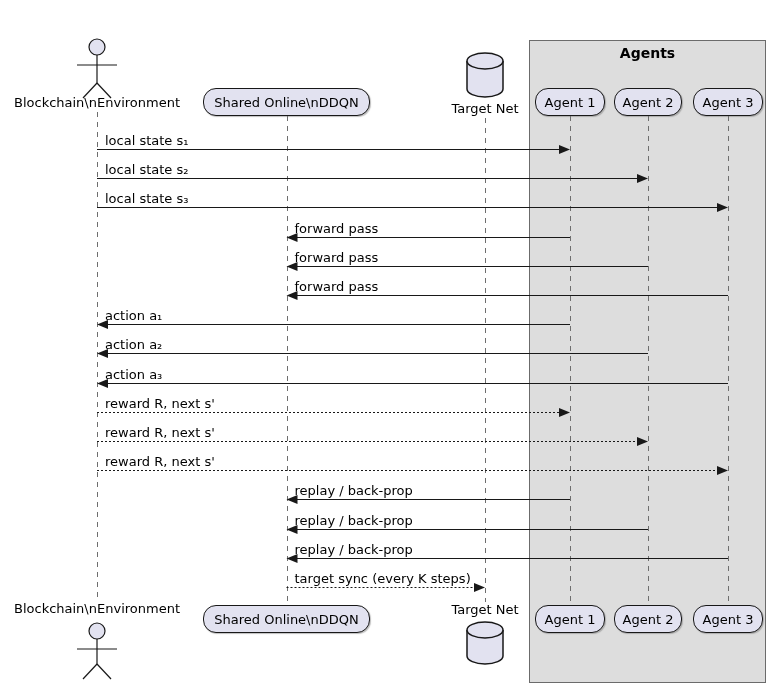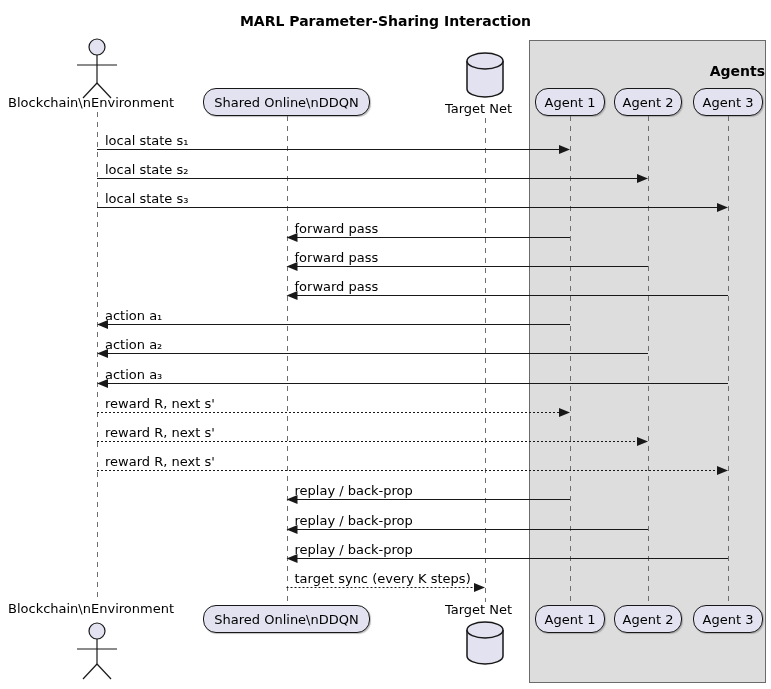--- a/index.html
+++ b/index.html
@@ -8,31 +8,31 @@
     font-family:"DejaVu Sans", sans-serif; color:#000; background:#fff;
   }
   .title {
     position:absolute; left:0; top:13px; width:771px; text-align:center;
     font-size:14px; font-weight:bold; z-index:3;
   }
   .group {
     position:absolute; box-sizing:border-box; z-index:1;
     background:var(--group-fill,#dddddd); border:1px solid var(--group-border,#6b6b6b);
   }
-  .group-title { text-align:right; font-weight:bold; font-size:14px; padding-top:10px;margin-top:12px; }
+  .group-title { text-align:center; font-weight:bold; font-size:14px; padding-top:4px; }
   svg.layer { position:absolute; left:0; top:0; z-index:2; }
   .pbox {
     position:absolute; z-index:3; box-sizing:border-box; height:28px;
     background:var(--participant-fill,#e2e2f0); border:1px solid var(--participant-border,#181818);
     border-radius:13px; display:flex; align-items:center; justify-content:center;
     font-size:13px; white-space:nowrap;
     box-shadow:1px 1px 1px rgba(110,110,110,0.45);
   }
   .plabel {
-    position:absolute; z-index:3; font-size:13px; white-space:nowrap;
+    position:absolute; z-index:3; font-size:13px; text-align:center; white-space:nowrap;
   }
   .actor line { stroke:var(--participant-border,#181818); stroke-width:1.2; fill:none; }
   .actor circle { fill:var(--participant-fill,#e2e2f0); stroke:var(--participant-border,#181818); stroke-width:1.2; }
   .db path, .db ellipse { fill:var(--participant-fill,#e2e2f0); stroke:var(--participant-border,#181818); stroke-width:1.5; }
   text.msg { font-size:13px; fill:var(--text-color,#000); }
 </style>
 </head>
 <body>
 
 <div class="canvas">
@@ -123,21 +123,20 @@
         <text x="294.5" y="524.5" class="msg">replay / back-prop</text>
         <line x1="728" y1="558.5" x2="289.5" y2="558.5" stroke="#181818" stroke-width="1"></line>
         <polygon points="286.5,558.5 297.5,554 297.5,563" fill="#181818"></polygon>
         <text x="294.5" y="553.5" class="msg">replay / back-prop</text>
         <line x1="286.5" y1="587.5" x2="482" y2="587.5" stroke="#181818" stroke-width="1" stroke-dasharray="2,2"></line>
         <polygon points="485,587.5 474,583 474,592" fill="#181818"></polygon>
         <text x="294.5" y="582.5" class="msg">target sync (every K steps)</text>
       </g>
   </svg>
 
-  <div class="title">MARL Parameter-Sharing Interaction</div>
 
   <div class="plabel" style="left:8px; top:95px; width:178px;">Blockchain\nEnvironment</div>
   <div class="pbox" style="left:203px; top:88px; width:167px;">Shared Online\nDDQN</div>
   <div class="plabel" style="left:445px; top:101px; width:80px;">Target Net</div>
   <div class="pbox" style="left:535px; top:88px; width:70px;">Agent 1</div>
   <div class="pbox" style="left:614px; top:88px; width:68px;">Agent 2</div>
   <div class="pbox" style="left:693px; top:88px; width:70px;">Agent 3</div>
 
   <div class="plabel" style="left:8px; top:601px; width:178px;">Blockchain\nEnvironment</div>
   <div class="pbox" style="left:203px; top:605px; width:167px;">Shared Online\nDDQN</div>

